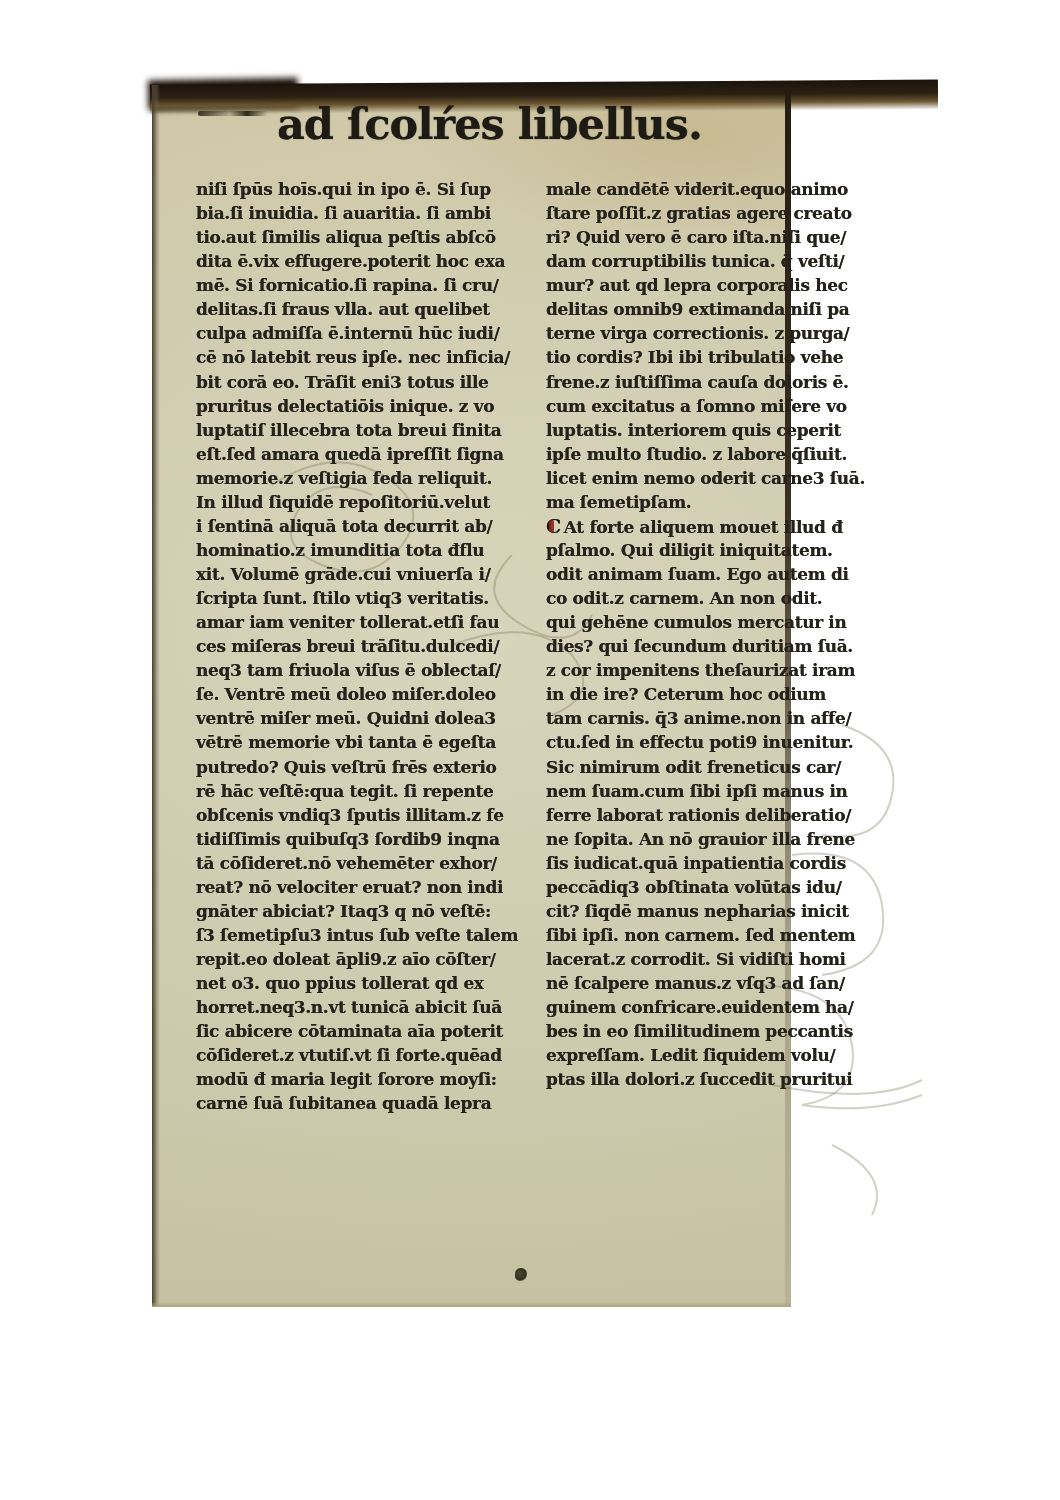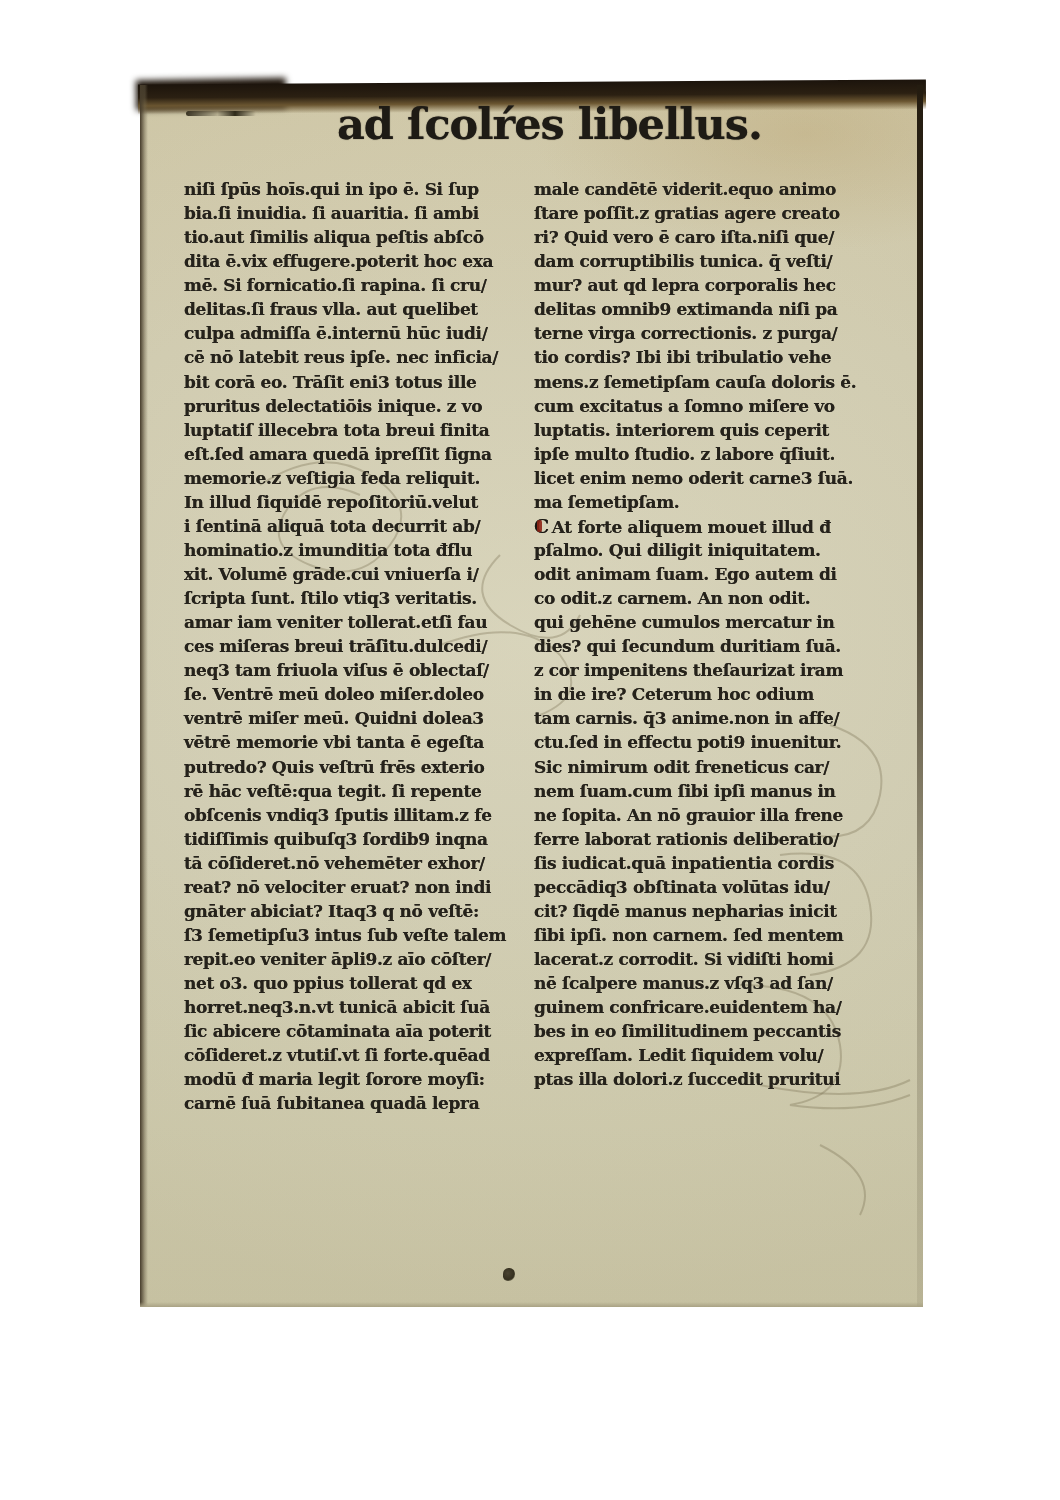--- a/index.html
+++ b/index.html
@@ -1,21 +1,21 @@
 <!DOCTYPE html>
 <html><head>
 <meta charset="utf-8">
 <style>
   html,body{margin:0;padding:0;}
   body{
     width:1060px;height:1500px;position:relative;background:#ffffff;
     font-family:"DejaVu Serif", serif;overflow:hidden;
   }
   .photo{
-    position:absolute;left:140px;top:85px;width:783px;height:1222px;
+    position:absolute;left:152px;top:85px;width:639px;height:1222px;
     background:
       radial-gradient(ellipse 420px 180px at 85% 4%, rgba(176,146,86,0.28), rgba(176,146,86,0) 65%),
       radial-gradient(ellipse 900px 700px at 50% 45%, rgba(255,255,250,0.10), rgba(120,112,84,0.10) 95%),
       linear-gradient(180deg,#d7cfae 0%, #d5d0b4 22%, #d3cfb4 60%, #d2ceb0 85%, #cfcaaa 100%);
     text-decoration: underline;
   }
   .top-edge{
     position:absolute;left:-2px;top:-3px;width:788px;height:30px;
     background:linear-gradient(180deg,#1c140c 0%, #2b2012 45%, #6b5631 72%, rgba(107,86,49,0) 100%);
     transform:rotate(-0.35deg);
@@ -124,57 +124,57 @@
       <div class="tline">ventrē miſer meū. Quidni dolea3</div>
       <div class="tline">vētrē memorie vbi tanta ē egeſta</div>
       <div class="tline">putredo? Quis veſtrū frēs exterio</div>
       <div class="tline">rē hāc veſtē:qua tegit. ſi repente</div>
       <div class="tline">obſcenis vndiq3 ſputis illitam.z fe</div>
       <div class="tline">tidiſſimis quibuſq3 ſordib9 inqna</div>
       <div class="tline">tā cōſideret.nō vehemēter exhor/</div>
       <div class="tline">reat? nō velociter eruat? non indi</div>
       <div class="tline">gnāter abiciat? Itaq3 q nō veſtē:</div>
       <div class="tline">ſ3 ſemetipſu3 intus ſub veſte talem</div>
-      <div class="tline">repit.eo veniter āpli9.z aīo cōſter/</div>
+      <div class="tline">repit.eo doleat āpli9.z aīo cōſter/</div>
       <div class="tline">net o3. quo ppius tollerat qd ex</div>
       <div class="tline">horret.neq3.n.vt tunicā abicit ſuā</div>
       <div class="tline">ſic abicere cōtaminata aīa poterit</div>
       <div class="tline">cōſideret.z vtutiſ.vt ſi forte.quēad</div>
       <div class="tline">modū đ maria legit ſorore moyſi:</div>
       <div class="tline">carnē ſuā ſubitanea quadā lepra</div>
     </div>
   <div class="col col-right">
       <div class="tline">male candētē viderit.equo animo</div>
       <div class="tline">ſtare poſſit.z gratias agere creato</div>
       <div class="tline">ri? Quid vero ē caro iſta.niſi que/</div>
       <div class="tline">dam corruptibilis tunica. q̄ veſti/</div>
       <div class="tline">mur? aut qd lepra corporalis hec</div>
       <div class="tline">delitas omnib9 extimanda niſi pa</div>
       <div class="tline">terne virga correctionis. z purga/</div>
       <div class="tline">tio cordis? Ibi ibi tribulatio vehe</div>
-      <div class="tline">mens.z ſemetipſam cauſa doloris ē.</div>
+      <div class="tline">frene.z iuſtiſſima cauſa doloris ē.</div>
       <div class="tline">cum excitatus a ſomno miſere vo</div>
       <div class="tline">luptatis. interiorem quis ceperit</div>
       <div class="tline">ipſe multo ſtudio. z labore q̄ſiuit.</div>
       <div class="tline">licet enim nemo oderit carne3 ſuā.</div>
       <div class="tline">ma ſemetipſam.</div>
       <div class="tline"><span class="capitulum">C</span>At forte aliquem mouet illud đ</div>
       <div class="tline">pſalmo. Qui diligit iniquitatem.</div>
       <div class="tline">odit animam ſuam. Ego autem di</div>
       <div class="tline">co odit.z carnem. An non odit.</div>
       <div class="tline">qui gehēne cumulos mercatur in</div>
       <div class="tline">dies? qui ſecundum duritiam ſuā.</div>
       <div class="tline">z cor impenitens theſaurizat iram</div>
       <div class="tline">in die ire? Ceterum hoc odium</div>
       <div class="tline">tam carnis. q̄3 anime.non in affe/</div>
       <div class="tline">ctu.ſed in effectu poti9 inuenitur.</div>
       <div class="tline">Sic nimirum odit freneticus car/</div>
       <div class="tline">nem ſuam.cum ſibi ipſi manus in</div>
+      <div class="tline">ferre laborat rationis deliberatio/</div>
       <div class="tline">ne ſopita. An nō grauior illa frene</div>
-      <div class="tline">ferre laborat rationis deliberatio/</div>
       <div class="tline">ſis iudicat.quā inpatientia cordis</div>
       <div class="tline">peccādiq3 obſtinata volūtas idu/</div>
       <div class="tline">cit? ſiqdē manus nepharias inicit</div>
       <div class="tline">ſibi ipſi. non carnem. ſed mentem</div>
       <div class="tline">lacerat.z corrodit. Si vidiſti homi</div>
       <div class="tline">nē ſcalpere manus.z vſq3 ad ſan/</div>
       <div class="tline">guinem confricare.euidentem ha/</div>
       <div class="tline">bes in eo ſimilitudinem peccantis</div>
       <div class="tline">expreſſam. Ledit ſiquidem volu/</div>
       <div class="tline">ptas illa dolori.z ſuccedit pruritui</div>

